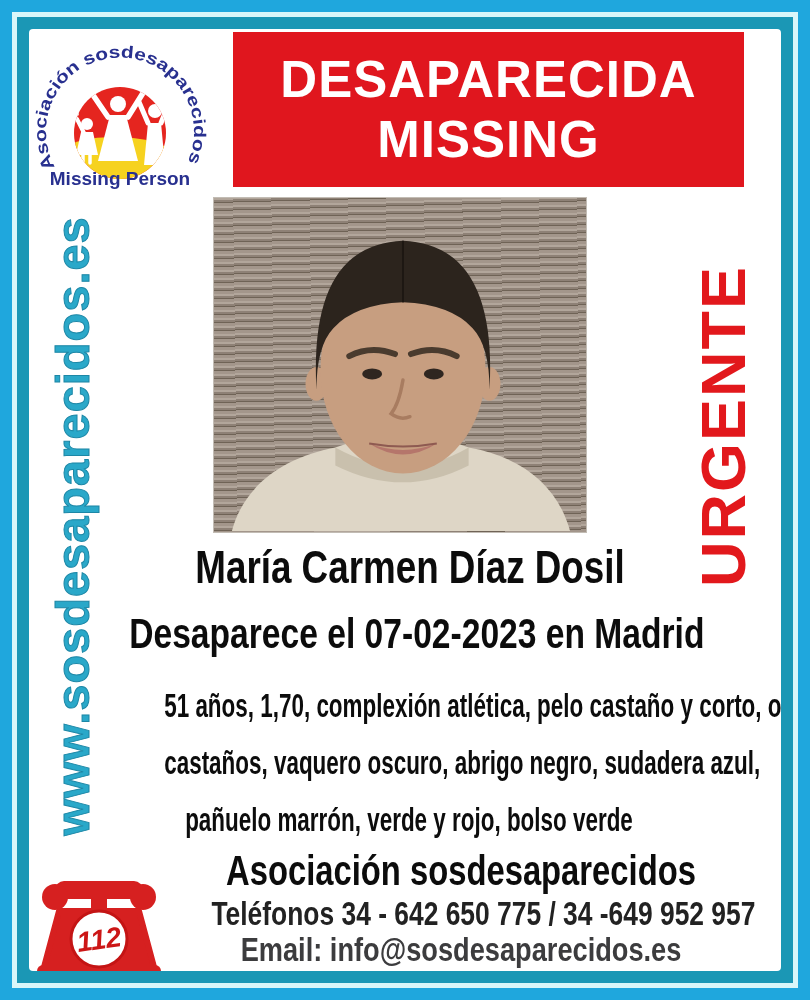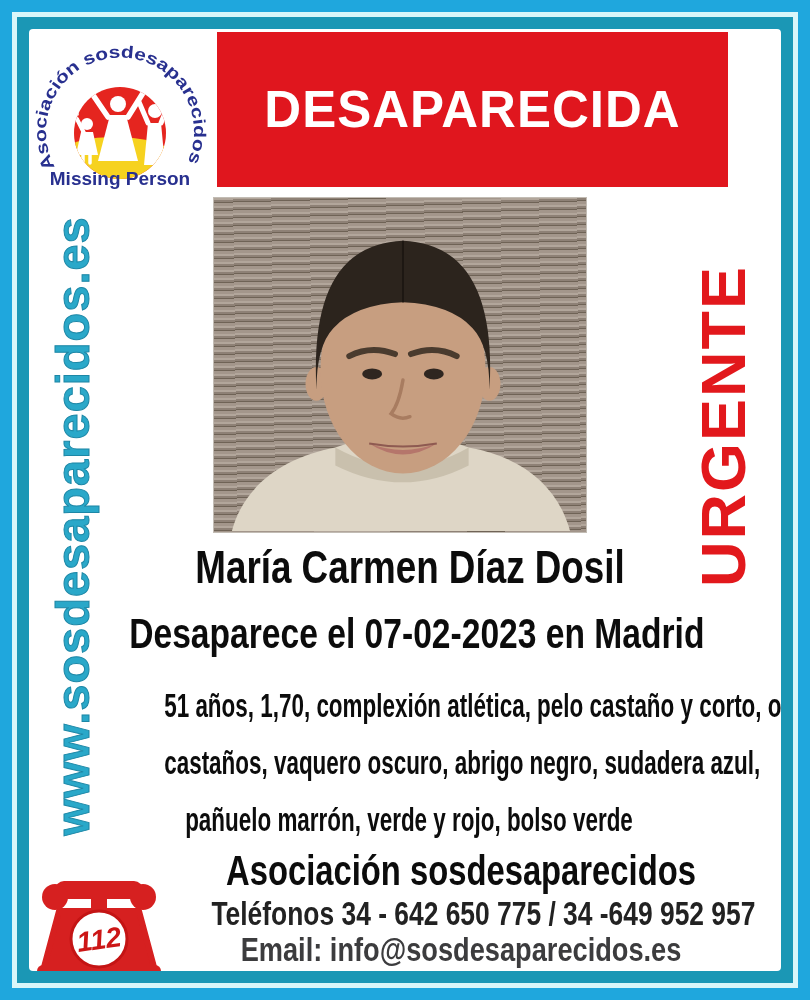--- a/index.html
+++ b/index.html
@@ -33,21 +33,21 @@
     border-radius:4px;
     overflow:hidden;
   }
   
   .logo-box{
     position:absolute;left:2px;top:2px;width:178px;height:158px;
     background:#ffffff;
   }
   .logo-box svg{display:block;width:100%;height:100%;}
   .banner{
-    position:absolute;left:188px;top:3px;width:511px;height:155px;
+    position:absolute;left:204px;top:3px;width:511px;height:155px;
     background:#e0161e;
     color:#ffffff;
     display:flex;flex-direction:column;align-items:center;justify-content:center;
     font-weight:bold;font-size:51px;line-height:1.17;letter-spacing:1px;
     text-align:center;
   }
   
   .vertical-left{
     position:absolute;left:43px;top:497px;
     transform:translate(-50%,-50%) rotate(-90deg);
@@ -149,20 +149,21 @@
               <circle cx="44" cy="82" r="4" fill="#ffffff"></circle>
               <path d="M 50 101 L 62 101 L 67 124 L 45 124 Z" fill="#ffffff"></path>
               <path d="M 52 124 L 52 132 M 59 124 L 59 132" stroke="#ffffff" stroke-width="3.5" stroke-linecap="round"></path>
             </g>
             <text x="89" y="154" text-anchor="middle" font-size="19" font-weight="bold" fill="#28308f">Missing Person</text>
           </svg>
         </div>
 
         <div class="banner">
           <div>DESAPARECIDA</div>
+          <div>MISSING</div>
         </div>
 
         <div class="vertical-left">www.sosdesaparecidos.es</div>
         <div class="vertical-right">URGENTE</div>
 
         <div class="photo">
           <svg viewBox="0 0 374 334">
 
             <rect x="160" y="245" width="58" height="70" fill="#bd9174"></rect>
 

